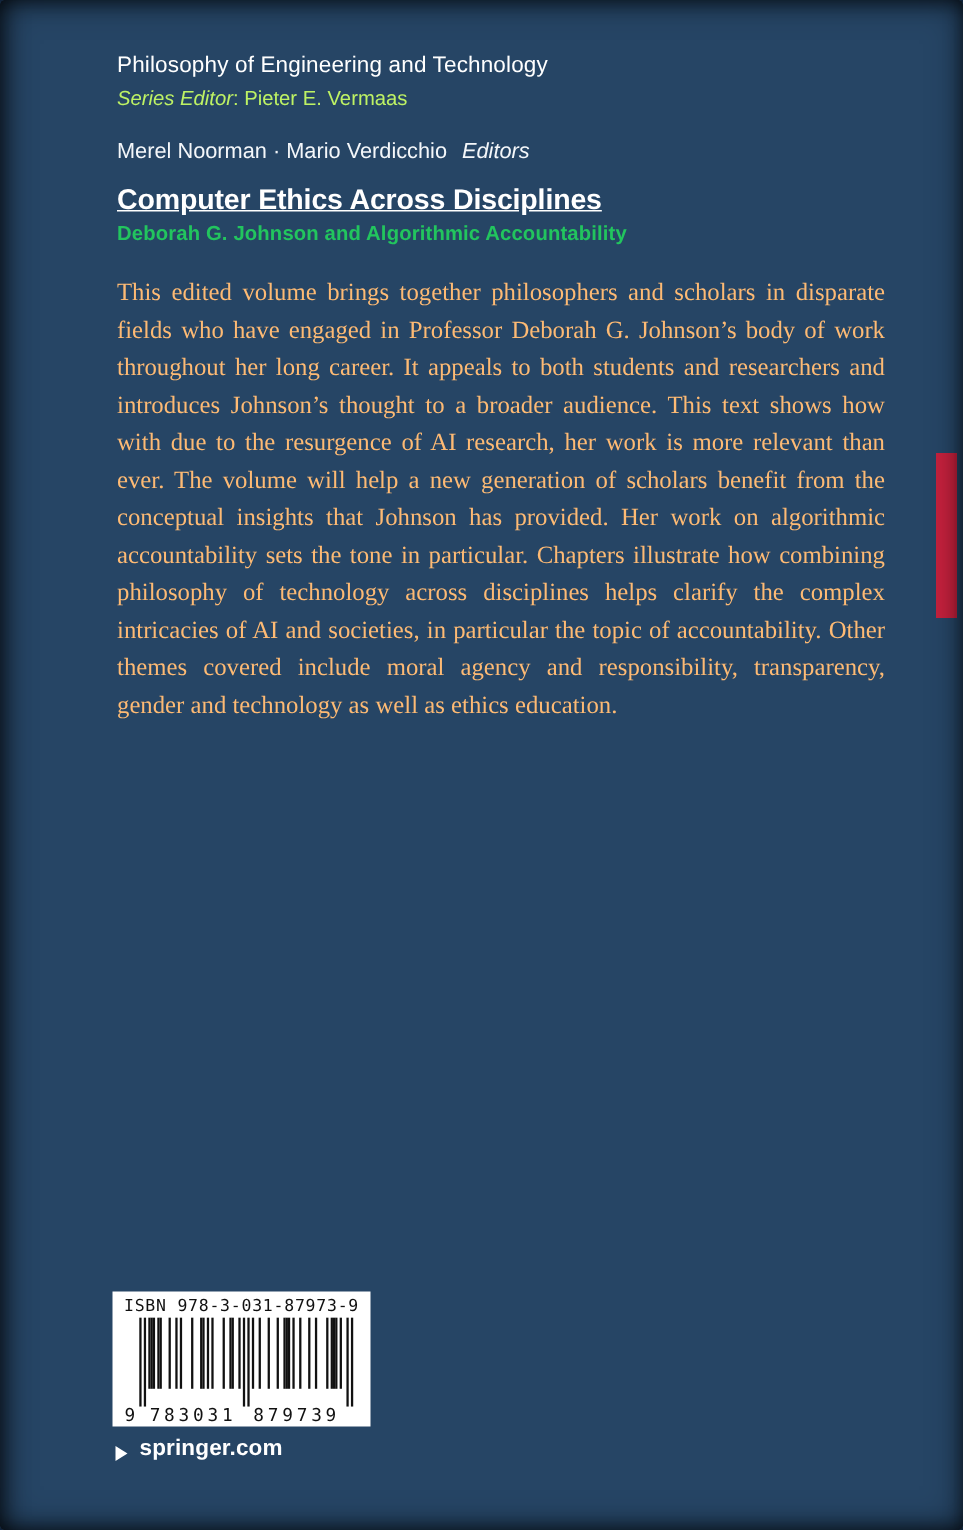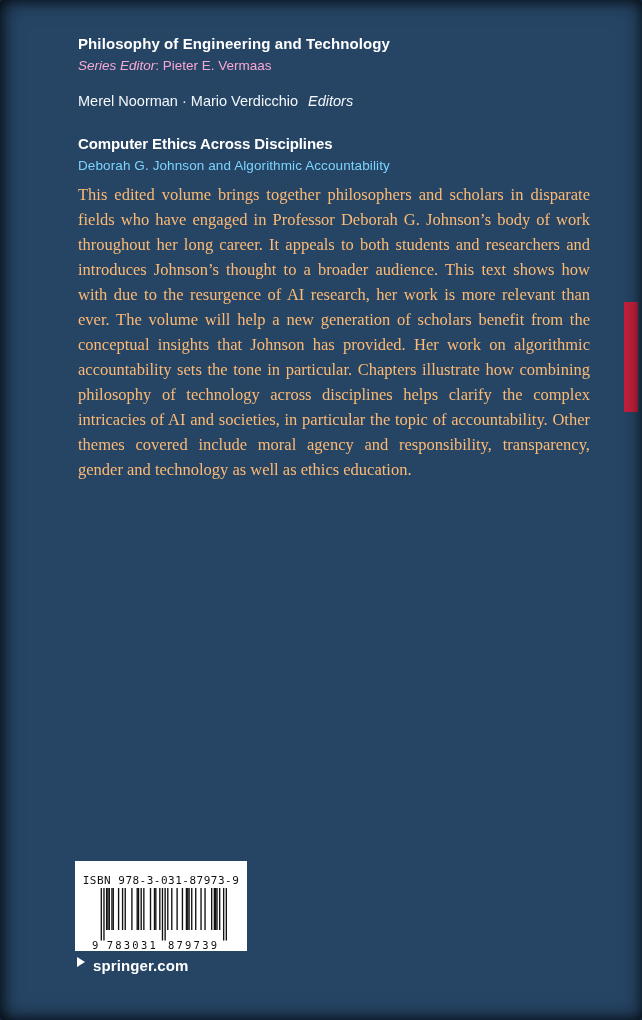--- a/index.html
+++ b/index.html
@@ -18,59 +18,59 @@
     box-shadow:
       inset 0 0 24px rgba(0,0,0,.40),
       inset 12px 0 14px -8px rgba(0,0,0,.55),
       inset -8px 0 12px -7px rgba(0,0,0,.45),
       inset 0 10px 12px -7px rgba(0,0,0,.45),
       inset 0 -10px 12px -7px rgba(0,0,0,.45);
     border-radius:3px;
   }
   
   .header{position:absolute;left:78px;top:36px;right:60px;color:#fff;}
-  .series-title{font-size:15px;line-height:15px;font-weight:bold;letter-spacing:.1px;}
-  .series-editor{font-size:13.5px;line-height:14px;margin-top:8px;color:#f9a8d4;}
+  .series-title{font-size:15px;line-height:15px;font-weight:normal;letter-spacing:.1px;}
+  .series-editor{font-size:13.5px;line-height:14px;margin-top:8px;color:#bef264;}
   .series-editor .ital{font-style:italic;}
   .editors-line{font-size:14.5px;line-height:15px;margin-top:21px;color:#f4f7fa;}
   .editors-line .ital{font-style:italic;margin-left:10px;}
-  .book-title{font-size:15px;line-height:22px;font-weight:bold;margin-top:24px;letter-spacing:-.1px;}
-  .book-subtitle{font-size:13.5px;line-height:14px;font-weight:normal;margin-top:4px;color:#7dd3fc;letter-spacing:.1px;}
+  .book-title{font-size:19px;line-height:22px;font-weight:bold;margin-top:14px;letter-spacing:-.1px;text-decoration:underline;}
+  .book-subtitle{font-size:13.5px;line-height:14px;font-weight:bold;margin-top:4px;color:#22c55e;letter-spacing:.1px;}
   
   .blurb{
     position:absolute;left:78px;top:182px;width:512px;
     font-family:"Liberation Serif", serif;
     font-size:16.5px;line-height:25px;
     text-align:justify;
     color:#fdba74;
   }
   
   .red-tab{position:absolute;right:4px;top:302px;width:14px;height:110px;background:#c4213d;}
   
   .barcode-box{
     position:absolute;left:75px;top:861px;width:172px;height:90px;
     background:#ffffff;
     display:flex;flex-direction:column;align-items:center;
-    box-sizing:border-box;padding-top:13px;
+    box-sizing:border-box;padding-top:3px;
   }
   .isbn-label{
     font-family:"DejaVu Sans Mono", monospace;
     font-size:11px;line-height:13px;color:#111;
     letter-spacing:.5px;white-space:nowrap;
   }
   .ean-svg{display:block;margin-top:1px;}
   .ean-svg rect{fill:#111;}
   .ean-svg text{
     font-family:"DejaVu Sans Mono", monospace;
     font-size:12px;fill:#111;
   }
   
   .springer-line{
     position:absolute;left:77px;top:957px;
-    display:flex;align-items:flex-start;gap:8px;color:#fff;
+    display:flex;align-items:flex-end;gap:8px;color:#fff;
   }
   .springer-arrow{
     width:0;height:0;
     border-left:8px solid #ffffff;
     border-top:5px solid transparent;
     border-bottom:5px solid transparent;
   }
   .springer-text{font-size:15px;font-weight:bold;letter-spacing:.1px;}
 </style>
 </head>

